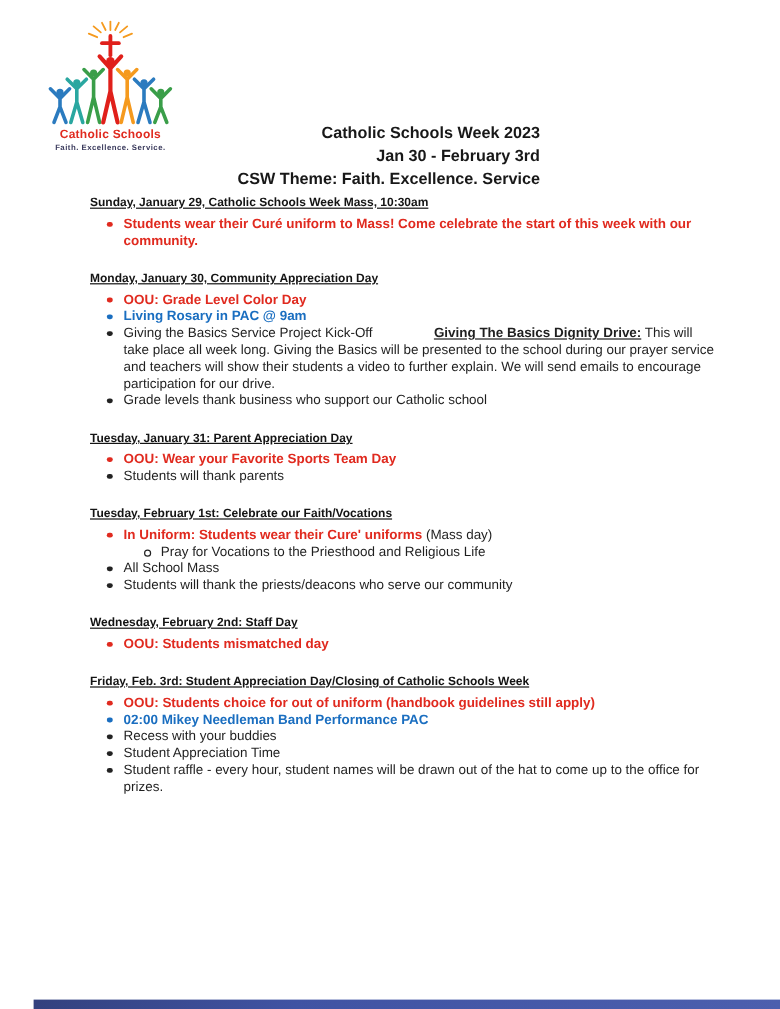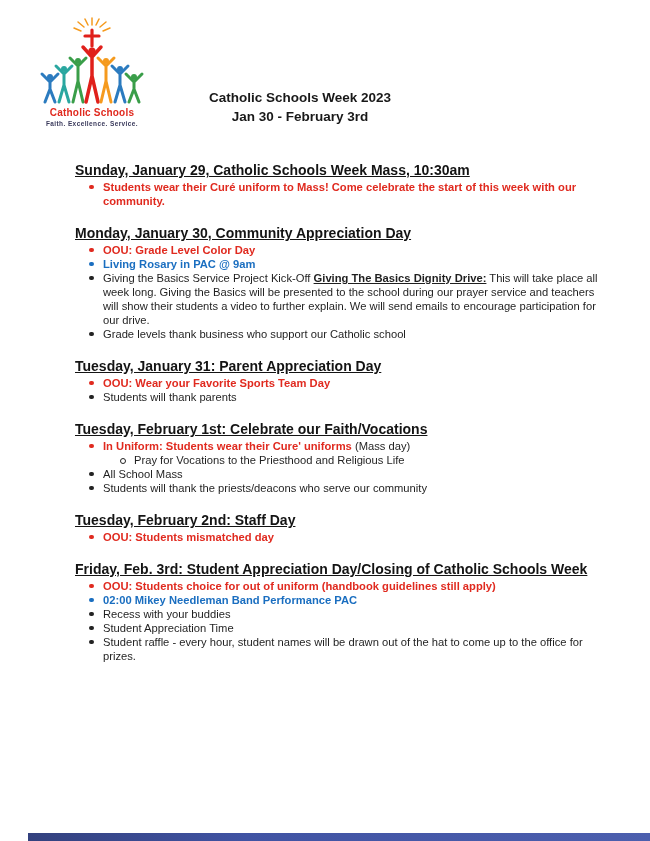--- a/index.html
+++ b/index.html
@@ -9,42 +9,42 @@
     font-family:"Liberation Sans", sans-serif; color:var(--text,#1f1f1f);
     overflow:hidden;
   }
   
   .logo { position:absolute; left:34px; top:16px; width:116px; text-align:center; }
   .logo svg { display:block; margin:0 auto; }
   .logo-name { color:var(--red,#e02a1f); font-weight:700; font-size:10px; letter-spacing:.2px; margin-top:1px; }
   .logo-tagline { font-size:6.5px; font-weight:700; color:#3a3a5c; letter-spacing:.4px; margin-top:2px; }
   
   .title-block {
-    position:absolute; left:150px; top:88px; width:300px; text-align:center;
+    position:absolute; left:150px; top:101px; width:300px; text-align:right;
     font-weight:700; font-size:13.5px; line-height:19px; color:#181818;
   }
   
   .content { position:absolute; left:75px; top:163px; width:524px; font-size:11.2px; line-height:14px; }
   .section { margin-bottom:18px; }
-  .heading { font-weight:700; text-decoration:underline; font-size:14px; margin-bottom:3px; color:#141414; }
+  .heading { font-weight:700; text-decoration:underline; font-size:10px; margin-bottom:3px; color:#141414; }
   .item { display:flex; padding-left:13px; }
   .item.sub { padding-left:44px; }
   .bullet { flex:0 0 15px; position:relative; color:#222; }
   .bullet::after {
     content:''; position:absolute; left:1px; top:4.5px;
     width:4.5px; height:4.5px; border-radius:50%; background:currentColor;
   }
   .bullet.hollow::after { background:transparent; border:1px solid currentColor; width:4px; height:4px; }
   .item.c-red .bullet { color:var(--red,#e02a1f); }
   .item.c-blue .bullet { color:var(--blue,#1a6ec0); }
   .text { flex:1 1 auto; }
   .text .red { color:var(--red,#e02a1f); }
   .text .blue { color:var(--blue,#1a6ec0); }
   .text .bold { font-weight:700; }
-  .text .underline { text-decoration:underline; }
+  .text .underline { text-decoration:underline;margin-left:48px; }
   
   .scan-bar {
     position:absolute; left:28px; right:0; bottom:0; height:8px;
     background:linear-gradient(90deg,#33417e 0%, var(--scan-bar,#4053a3) 35%, #4c5fae 100%);
   }
 </style>
 </head>
 <body>
 
 <div class="page">
@@ -95,20 +95,21 @@
         </g>
       </g>
     </svg>
     <div class="logo-name">Catholic Schools</div>
     <div class="logo-tagline">Faith. Excellence. Service.</div>
   </div>
 
   <div class="title-block">
     <div>Catholic Schools Week 2023</div>
     <div>Jan 30 - February 3rd</div>
+    <div>CSW Theme: Faith. Excellence. Service</div>
   </div>
 
   <div class="content">
       <section class="section">
         <div class="heading">Sunday, January 29, Catholic Schools Week Mass, 10:30am</div>
         <div class="item c-red">
           <span class="bullet"></span>
           <span class="text"><span class="red bold">Students wear their Curé uniform to Mass! Come celebrate the start of this week with our community.</span></span>
         </div>
       </section>
@@ -155,21 +156,21 @@
         <div class="item">
           <span class="bullet"></span>
           <span class="text"><span class="">All School Mass</span></span>
         </div>
         <div class="item">
           <span class="bullet"></span>
           <span class="text"><span class="">Students will thank the priests/deacons who serve our community</span></span>
         </div>
       </section>
       <section class="section">
-        <div class="heading">Tuesday, February 2nd:  Staff Day</div>
+        <div class="heading">Wednesday, February 2nd:  Staff Day</div>
         <div class="item c-red">
           <span class="bullet"></span>
           <span class="text"><span class="red bold">OOU: Students mismatched day</span></span>
         </div>
       </section>
       <section class="section">
         <div class="heading">Friday, Feb. 3rd:  Student Appreciation Day/Closing of Catholic Schools Week</div>
         <div class="item c-red">
           <span class="bullet"></span>
           <span class="text"><span class="red bold">OOU: Students choice for out of uniform (handbook guidelines still apply)</span></span>

